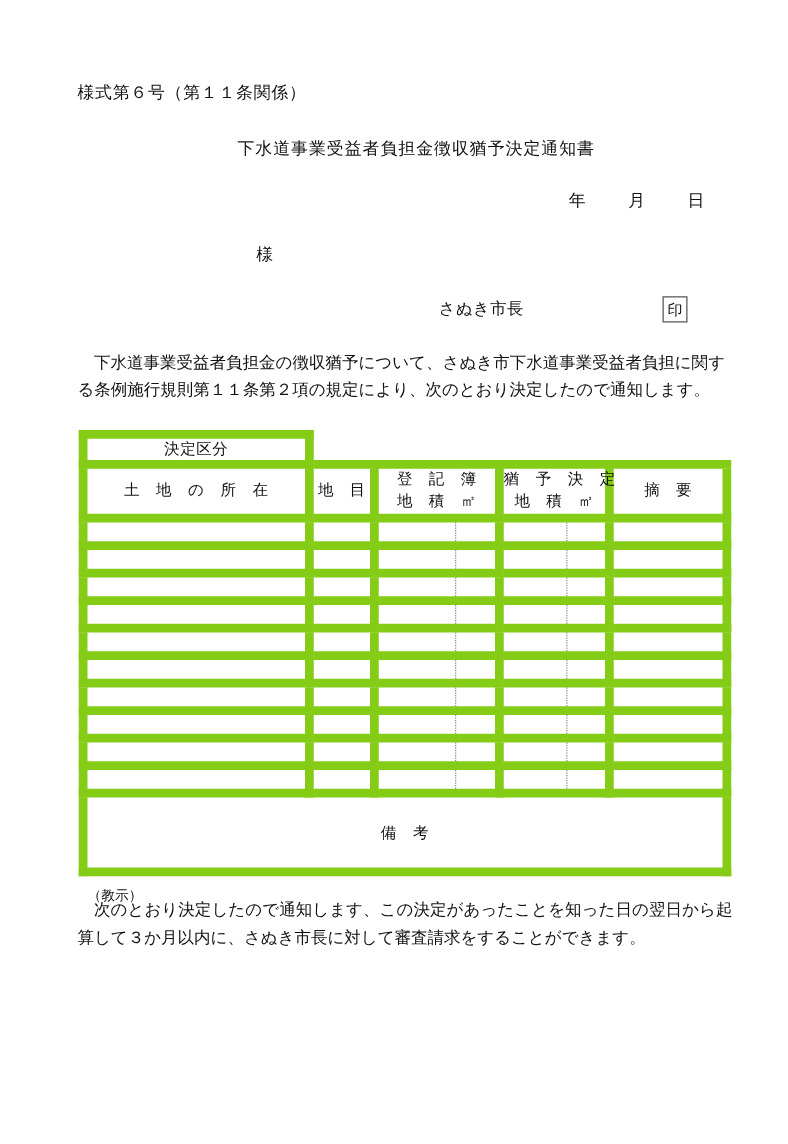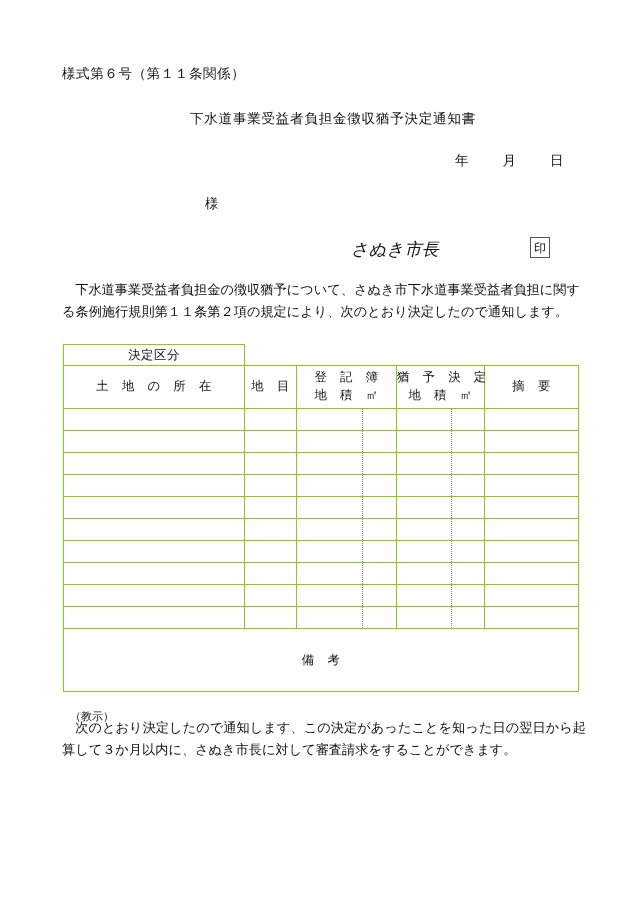--- a/index.html
+++ b/index.html
@@ -61,24 +61,23 @@
     left: 199px;
     top: 195px;
     font-size: 13.5px;
     white-space: nowrap;
   }
 
   .issuer {
     position: absolute;
     left: 345px;
     top: 238px;
-    font-size: 17px;
+    font-size: 13px;
     letter-spacing: 0.4px;
     white-space: nowrap;
-    font-style: italic;
   }
 
   .seal-box {
     position: absolute;
     left: 524px;
     top: 237px;
     width: 20px;
     height: 21px;
     border: 1px solid #555;
     font-size: 12px;
@@ -104,21 +103,21 @@
   .tbl {
     position: absolute;
     left: 57px;
     top: 344px;
     width: 515px;
     border-collapse: collapse;
     table-layout: fixed;
     font-size: 12.4px;
   }
   .tbl td {
-    border: 1px solid #84cc16;
+    border: 7px solid #84cc16;
     padding: 0;
     vertical-align: middle;
     text-align: center;
     height: 22px;
     box-sizing: border-box;
   }
   .kubun-label {
     width: 67px;
     height: 21px !important;
     text-align: left;

